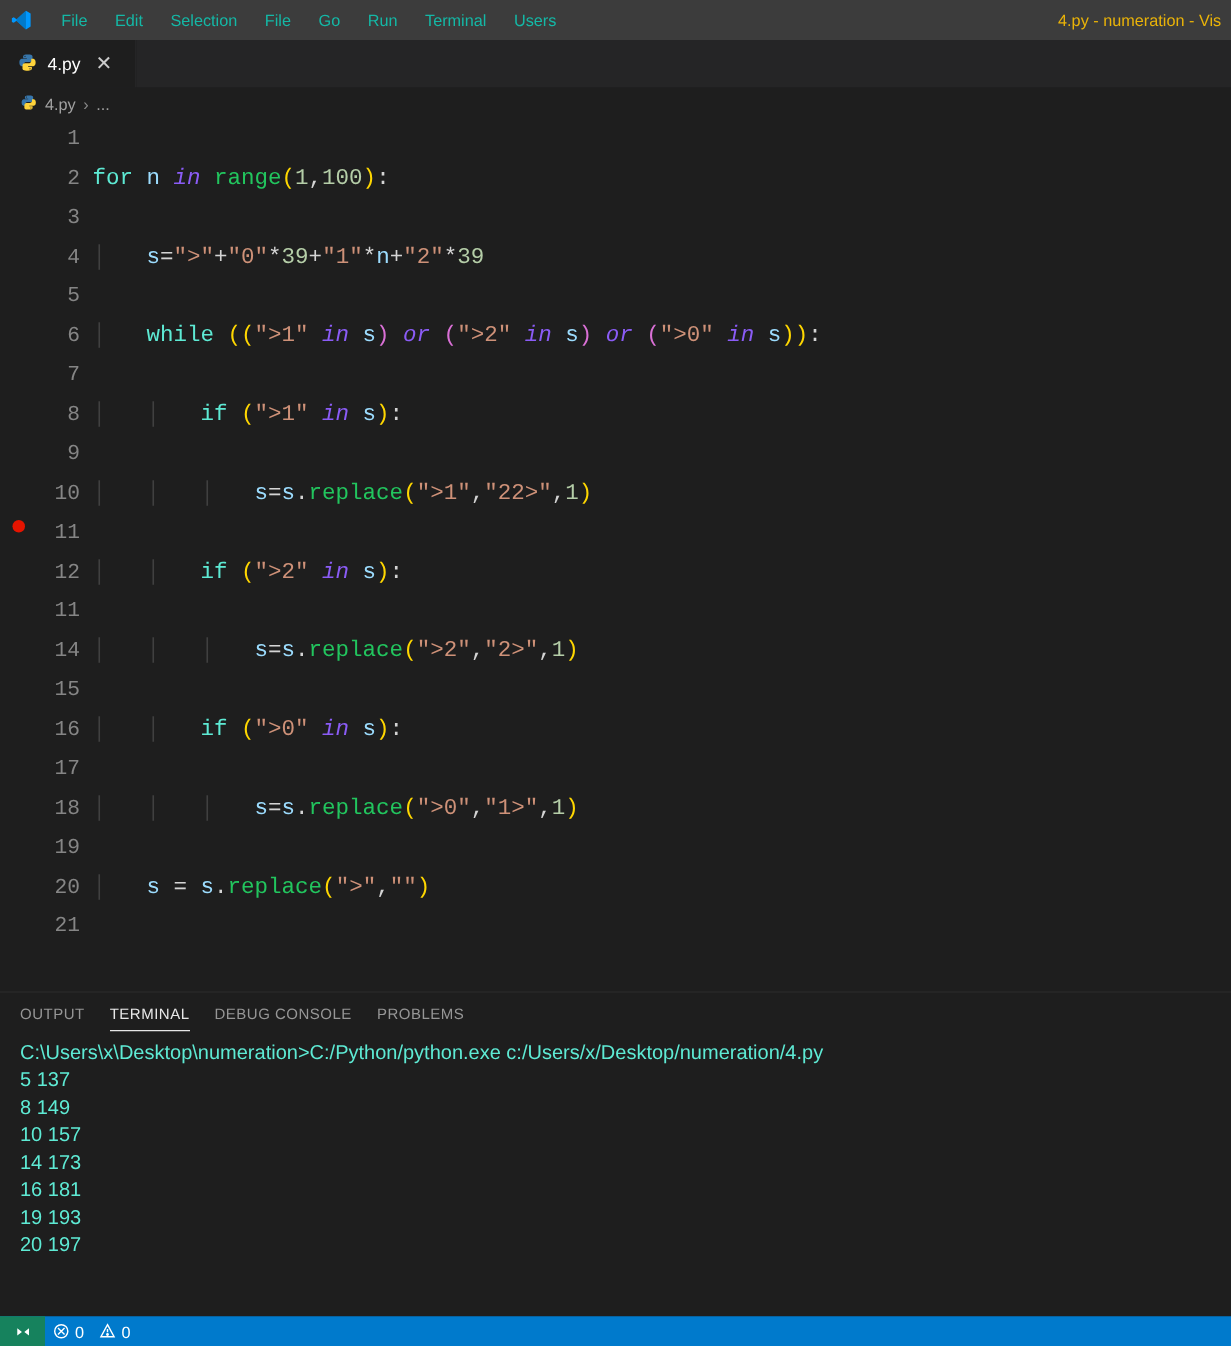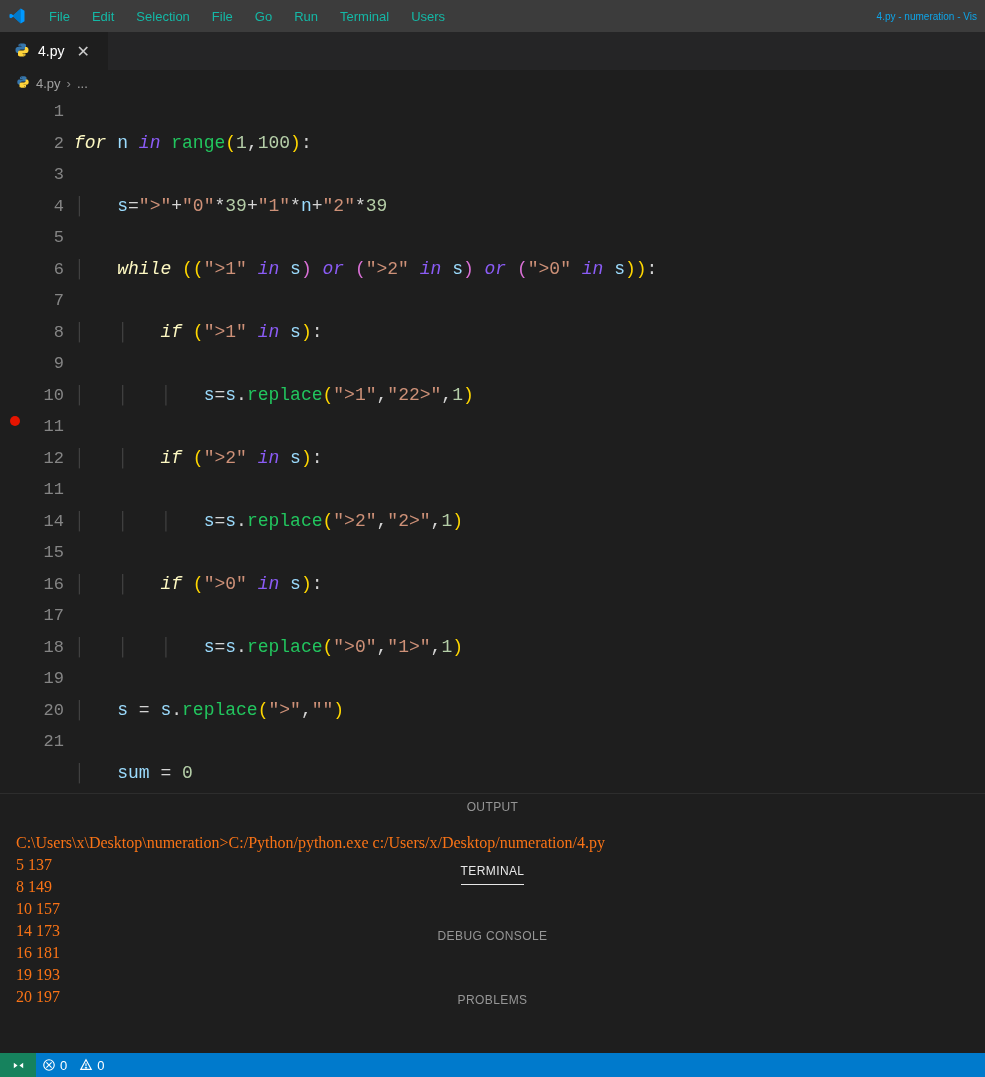--- a/index.html
+++ b/index.html
@@ -20,21 +20,21 @@
   background:#3c3c3c;
   display:flex;
   align-items:center;
   gap:4px;
   padding:0 8px;
   width:100%;
 }
 .vscode-logo { width:18px; height:18px; margin-right:10px; }
 .menu-item { padding:4px 9px; color:#14b8a6; cursor:pointer; font-size:13px; }
 .menubar .spacer { flex:1; }
-.title-text { color:#0ea5e9; font-size:10px; white-space:nowrap; }
+.title-text { color:#eab308; font-size:13px; white-space:nowrap; }
 
 
 .tabbar {
   height:38px;
   background:#252526;
   display:flex;
   align-items:stretch;
 }
 .tab {
   display:flex;
@@ -90,55 +90,54 @@
   width:10px; height:10px;
   background:#e51400;
   border-radius:50%;
 }
 .code {
   white-space:pre;
   color:#d4d4d4;
   position:relative;
 }
 .guide { color:#404040; }
-.kw { color:#fef9c3;font-style:italic; }
+.kw { color:#5eead4; }
 .var { color:#9cdcfe; }
 .fn { color:#22c55e; }
 .num { color:#b5cea8; }
 .str { color:#ce9178; }
 .blue { color:#8b5cf6;font-style:italic; }
 .brYellow { color:#ffd700; }
 .brPurple { color:#da70d6; }
 
 
 .panel {
   height:260px;
   background:#1e1e1e;
   display:flex;
   flex-direction:column;
   border-top:1px solid #2d2d2d;
 }
 .panel-tabs {
   height:34px;
   display:flex;
   align-items:center;
-  gap:38px;
+  gap:20px;
   padding:0 16px;
   font-size:12px;
   letter-spacing:0.4px;
-  flex-direction:column;
 }
 .ptab { color:#969696; padding:6px 0; cursor:pointer; }
 .ptab.active { color:#e7e7e7; border-bottom:1px solid #e7e7e7; }
 .terminal {
   flex:1;
-  font-family:Liberation Serif, serif;
+  font-family:Liberation Sans, sans-serif;
   font-size:16px;
   line-height:22px;
-  color:#f97316;
+  color:#5eead4;
   padding:4px 16px 14px 16px;
   white-space:pre;
 }
 
 
 .statusbar {
   height:24px;
   background:#007acc;
   color:#ffffff;
   display:flex;
@@ -232,21 +231,20 @@
 <div><span class="kw">for </span><span class="var">n </span><span class="blue">in </span><span class="fn">range</span><span class="brYellow">(</span><span class="num">1</span><span>,</span><span class="num">100</span><span class="brYellow">)</span><span>:</span></div>
 <div><span class="guide">│   </span><span class="var">s</span><span>=</span><span class="str">"&gt;"</span><span>+</span><span class="str">"0"</span><span>*</span><span class="num">39</span><span>+</span><span class="str">"1"</span><span>*</span><span class="var">n</span><span>+</span><span class="str">"2"</span><span>*</span><span class="num">39</span></div>
 <div><span class="guide">│   </span><span class="kw">while </span><span class="brYellow">((</span><span class="str">"&gt;1" </span><span class="blue">in </span><span class="var">s</span><span class="brPurple">) </span><span class="blue">or </span><span class="brPurple">(</span><span class="str">"&gt;2" </span><span class="blue">in </span><span class="var">s</span><span class="brPurple">) </span><span class="blue">or </span><span class="brPurple">(</span><span class="str">"&gt;0" </span><span class="blue">in </span><span class="var">s</span><span class="brYellow">))</span><span>:</span></div>
 <div><span class="guide">│   │   </span><span class="kw">if </span><span class="brYellow">(</span><span class="str">"&gt;1" </span><span class="blue">in </span><span class="var">s</span><span class="brYellow">)</span><span>:</span></div>
 <div><span class="guide">│   │   │   </span><span class="var">s</span><span>=</span><span class="var">s</span><span>.</span><span class="fn">replace</span><span class="brYellow">(</span><span class="str">"&gt;1"</span><span>,</span><span class="str">"22&gt;"</span><span>,</span><span class="num">1</span><span class="brYellow">)</span></div>
 <div><span class="guide">│   │   </span><span class="kw">if </span><span class="brYellow">(</span><span class="str">"&gt;2" </span><span class="blue">in </span><span class="var">s</span><span class="brYellow">)</span><span>:</span></div>
 <div><span class="guide">│   │   │   </span><span class="var">s</span><span>=</span><span class="var">s</span><span>.</span><span class="fn">replace</span><span class="brYellow">(</span><span class="str">"&gt;2"</span><span>,</span><span class="str">"2&gt;"</span><span>,</span><span class="num">1</span><span class="brYellow">)</span></div>
 <div><span class="guide">│   │   </span><span class="kw">if </span><span class="brYellow">(</span><span class="str">"&gt;0" </span><span class="blue">in </span><span class="var">s</span><span class="brYellow">)</span><span>:</span></div>
 <div><span class="guide">│   │   │   </span><span class="var">s</span><span>=</span><span class="var">s</span><span>.</span><span class="fn">replace</span><span class="brYellow">(</span><span class="str">"&gt;0"</span><span>,</span><span class="str">"1&gt;"</span><span>,</span><span class="num">1</span><span class="brYellow">)</span></div>
 <div><span class="guide">│   </span><span class="var">s </span><span>= </span><span class="var">s</span><span>.</span><span class="fn">replace</span><span class="brYellow">(</span><span class="str">"&gt;"</span><span>,</span><span class="str">""</span><span class="brYellow">)</span></div>
-<div><span class="guide">│   </span><span class="var">sum </span><span>= </span><span class="num">0</span></div>
 
 
 
 
 
 
 
 
 
 

